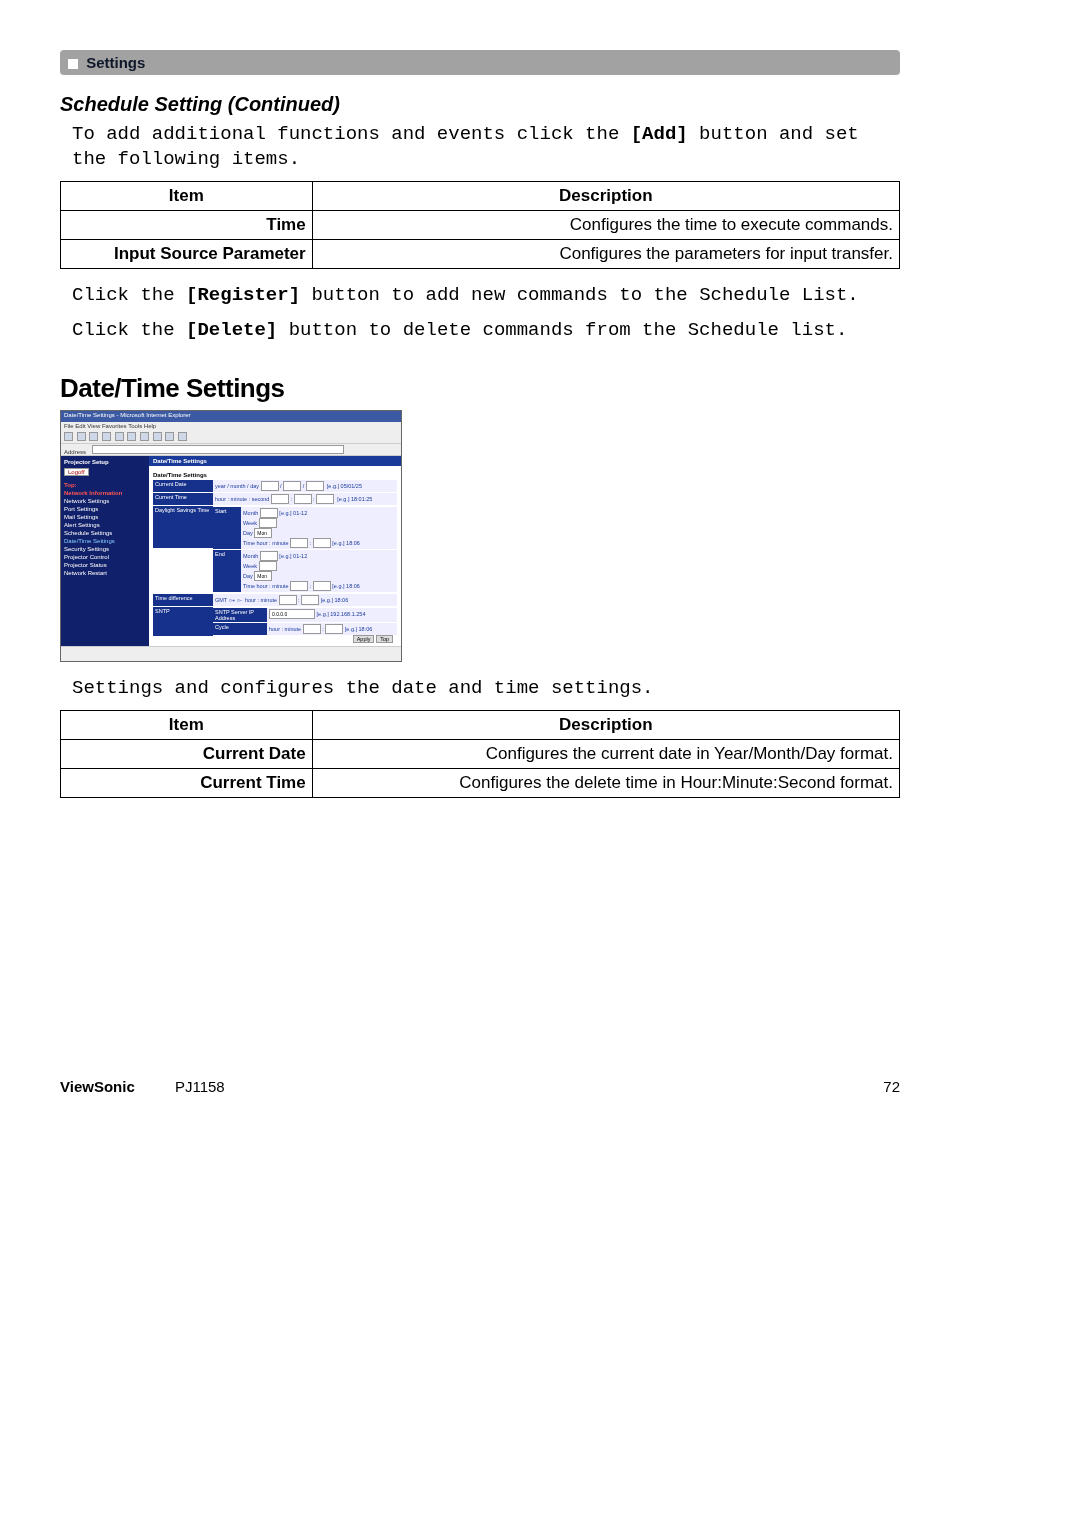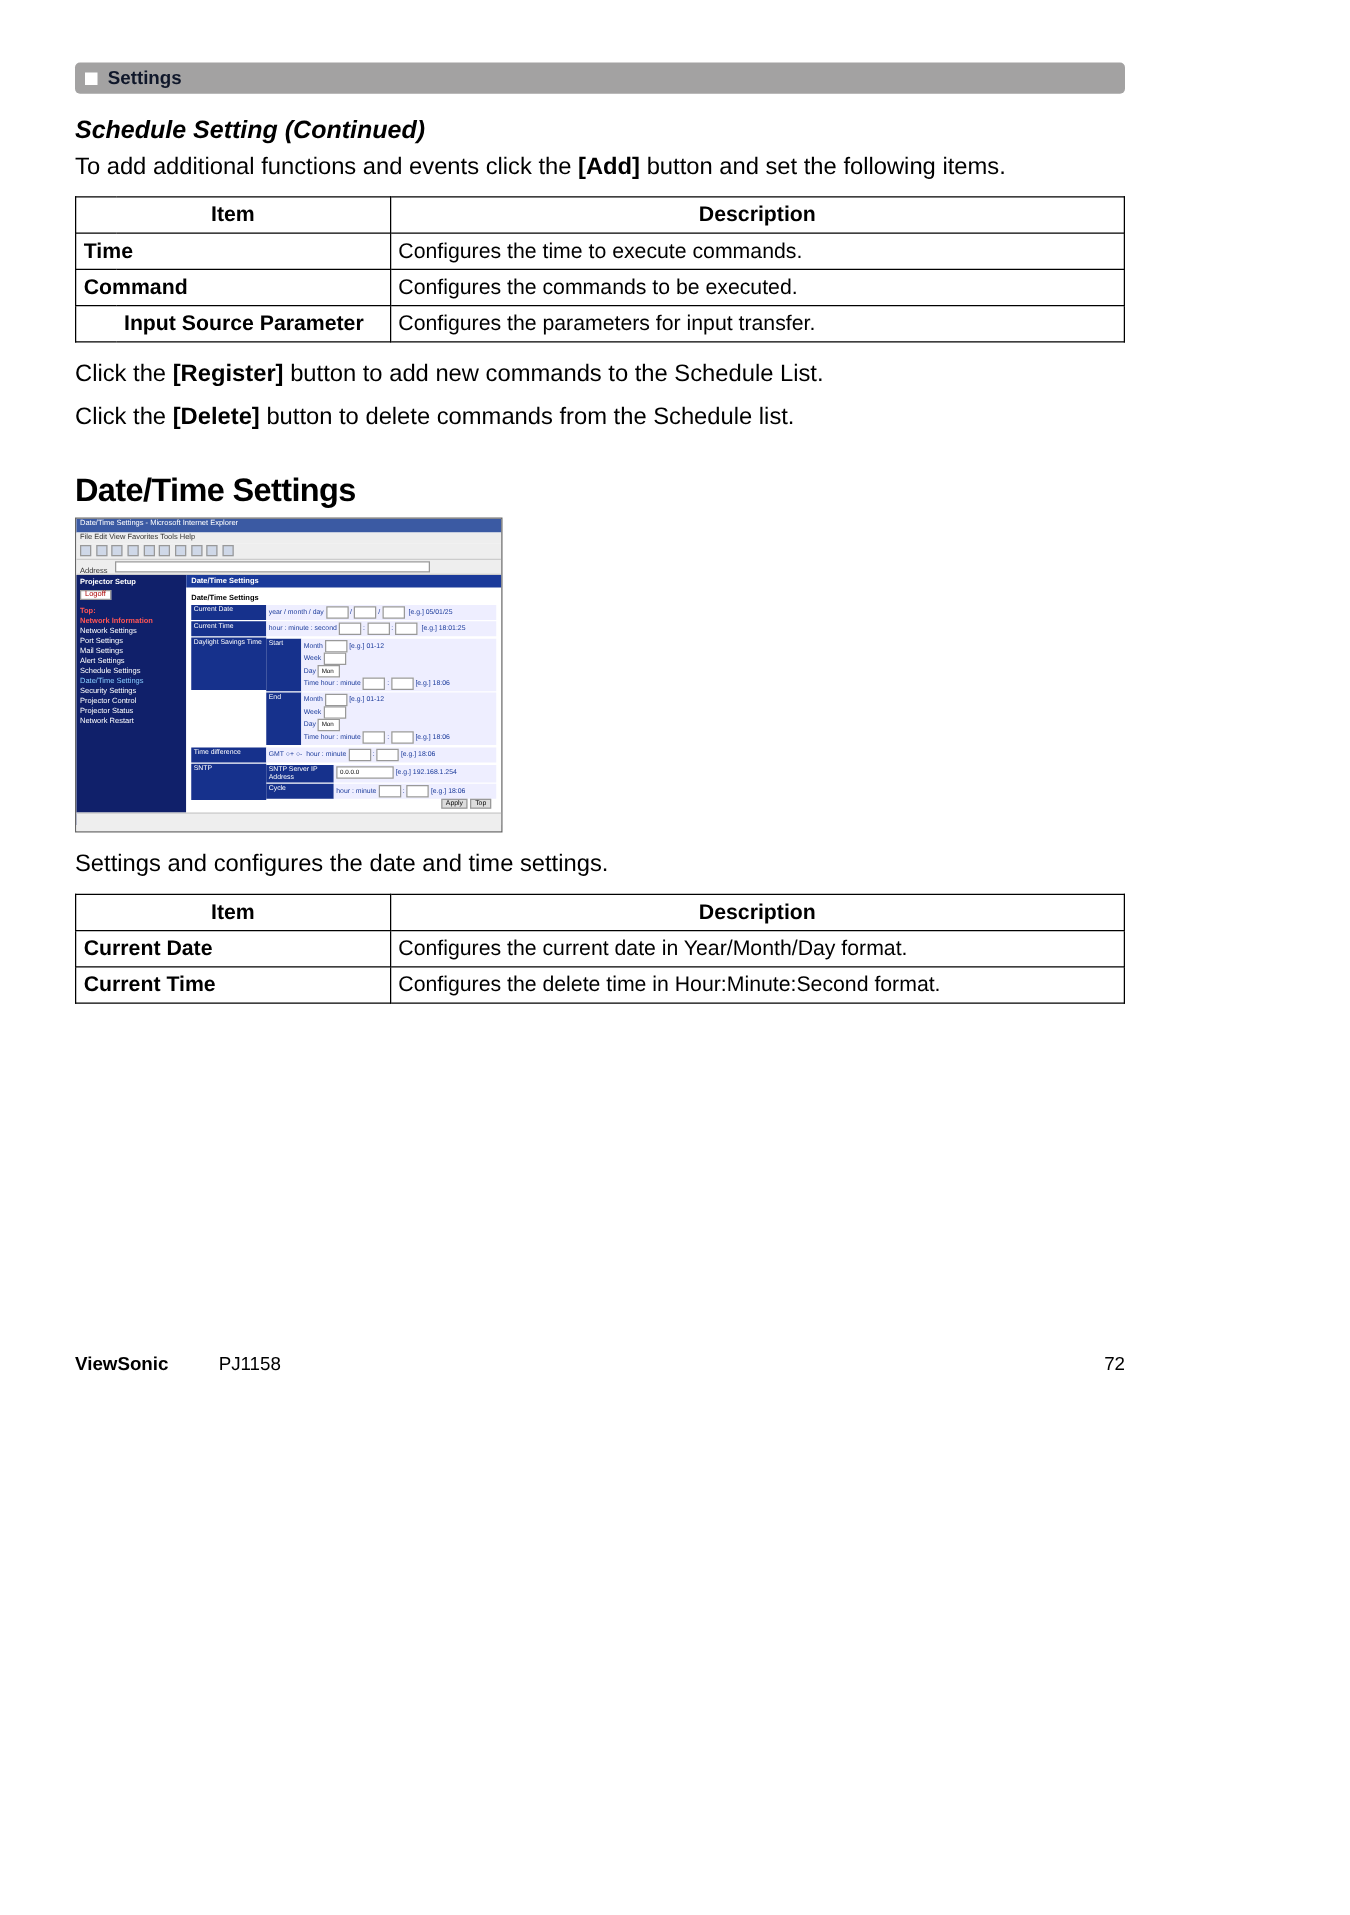--- a/index.html
+++ b/index.html
@@ -28,33 +28,34 @@
     vertical-align: middle;
   }
   h2.subtitle {
     font-style: italic;
     font-weight: bold;
     font-size: 20px;
     margin: 18px 0 6px 0;
   }
   p.intro {
     font-size: 19px;
-    margin: 0 0 10px 0;
+    margin: 0 0 10px 12px;
     line-height: 1.3;
+    font-family: Liberation Mono, monospace;
   }
   table.item-table {
     border-collapse: collapse;
     width: 100%;
     margin-bottom: 14px;
   }
   table.item-table th, table.item-table td {
     border: 1px solid #000;
     padding: 4px 6px;
     font-size: 17px;
-    text-align: left;
+    text-align: right;
     vertical-align: top;
   }
   table.item-table th {
     text-align: center;
     font-weight: bold;
     margin-top: 16px;
   }
   table.item-table td.indent-col {
     width: 18px;
     border-right: none;
@@ -145,24 +146,20 @@
   <thead>
     <tr>
       <th colspan="2" style="width:30%">Item</th>
       <th>Description</th>
     </tr>
   </thead>
   <tbody>
     <tr>
       <td colspan="2" class="bold">Time</td>
       <td>Configures the time to execute commands.</td>
-    </tr>
-    <tr>
-      <td colspan="2" class="bold">Command</td>
-      <td>Configures the commands to be executed.</td>
     </tr>
     <tr>
       <td class="indent-col"></td>
       <td class="sub-item">Input Source Parameter</td>
       <td>Configures the parameters for input transfer.</td>
     </tr>
   </tbody>
 </table>
 
 <p class="intro">

